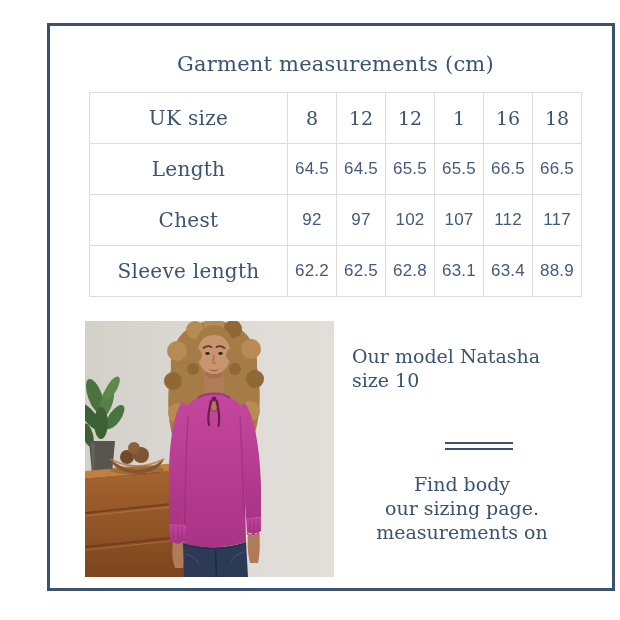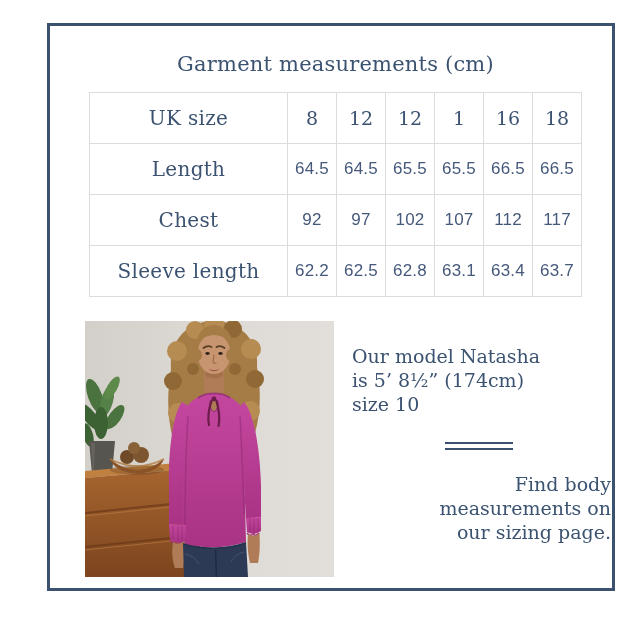--- a/index.html
+++ b/index.html
@@ -70,23 +70,23 @@
   }
   .divider {
     position: absolute;
     left: 421px; top: 442px;
     width: 68px; height: 4px;
     border-top: 2px solid #3a5270;
     border-bottom: 2px solid #3a5270;
   }
   .note-block {
     position: absolute;
-    left: 333px; top: 472px;
+    left: 311px; top: 472px;
     width: 254px;
-    text-align: right;
+    text-align: center;
     font-size: 19px;
     line-height: 24px;
   }
 </style>
 </head>
 <body>
 
 <div class="canvas">
   <div class="frame"></div>
 
@@ -121,21 +121,21 @@
         <td class="num">112</td>
         <td class="num">117</td>
       </tr>
       <tr>
         <td class="label-cell">Sleeve length</td>
         <td class="num">62.2</td>
         <td class="num">62.5</td>
         <td class="num">62.8</td>
         <td class="num">63.1</td>
         <td class="num">63.4</td>
-        <td class="num">63.7</td>
+        <td class="num">88.9</td>
       </tr>
     </tbody>
   </table>
 
   <div class="photo">
     <svg viewBox="0 0 249 256" width="249" height="256">
       <defs>
         <linearGradient id="wall" x1="0" y1="0" x2="1" y2="0">
           <stop offset="0" stop-color="#d3cfc9"></stop>
           <stop offset="0.55" stop-color="#dedad5"></stop>
@@ -249,24 +249,23 @@
           <path d="M130.5 229 L131.5 256" stroke="#1e2a42" stroke-width="1.5"></path>
           <path d="M100 233 q10 2 14 10" stroke="#44546e" stroke-width="1" fill="none"></path>
           <path d="M159 231 q-9 2 -13 10" stroke="#44546e" stroke-width="1" fill="none"></path>
         </g>
       </g>
     </svg>
   </div>
 
   <div class="info-block">
     <div>Our model Natasha</div>
-    <div>is 5’ 8½” (174cm)</div>
     <div>size 10</div>
   </div>
 
   <div class="divider"></div>
 
   <div class="note-block">
     <div>Find body</div>
+    <div>our sizing page.</div>
     <div>measurements on</div>
-    <div>our sizing page.</div>
   </div>
 </div>
 
 </body></html>

